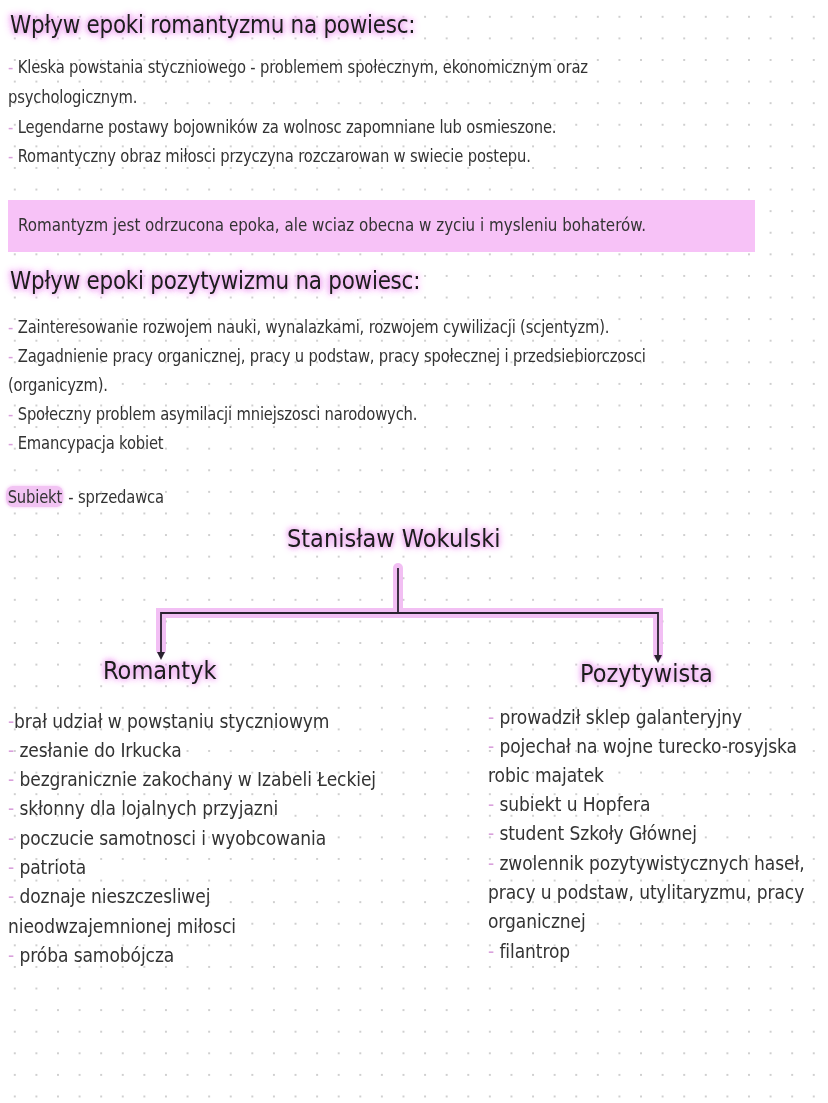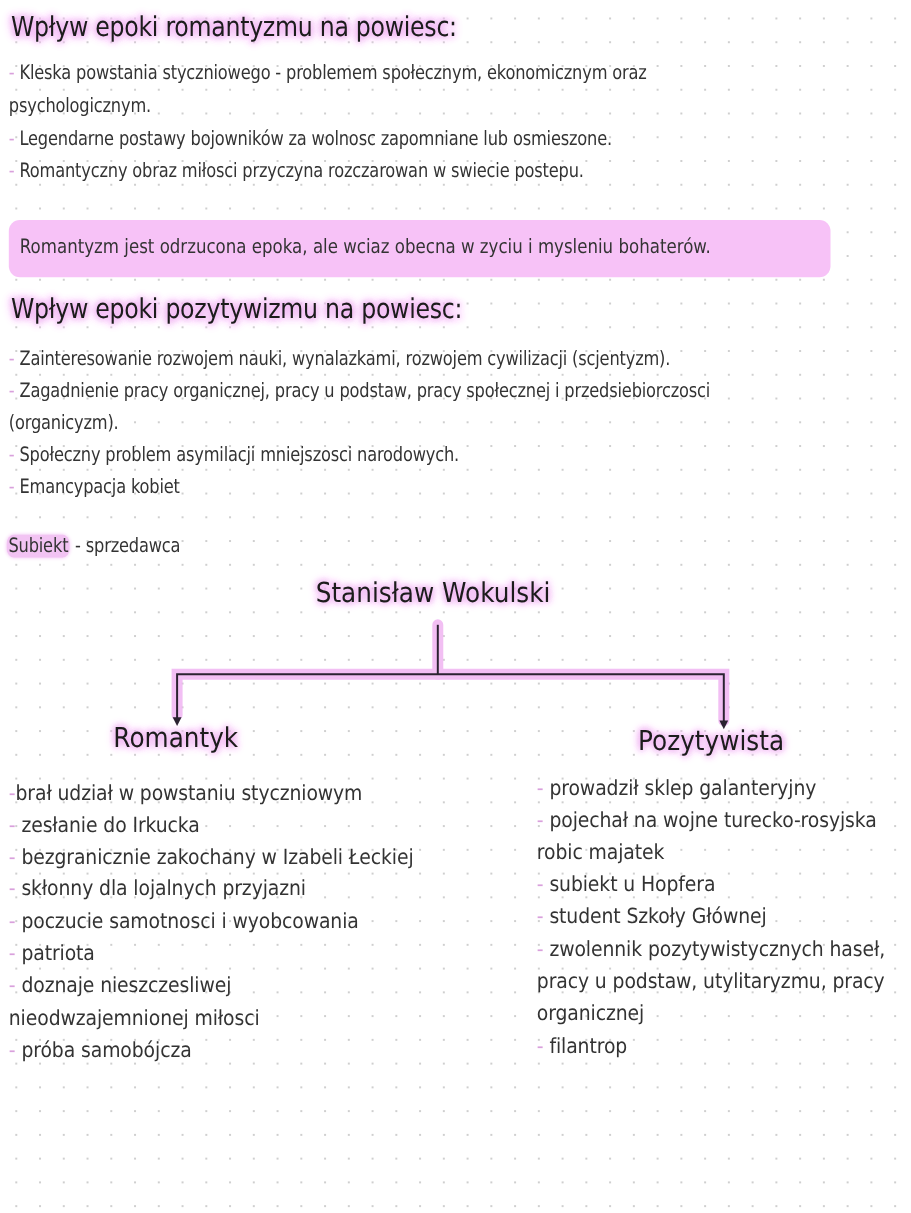--- a/index.html
+++ b/index.html
@@ -39,21 +39,20 @@
       letter-spacing: -0.2px;
     }
     .dash { color: #d9a0dc; }
     .callout {
       position: absolute;
       left: 8px;
       top: 200px;
       width: 747px;
       height: 52px;
       background: #f7c2f7;
-      border-radius: 10px;
     }
     .callout-text {
       position: absolute;
       left: 10px;
       top: 14px;
       font-size: 18px;
       color: #333;
       white-space: nowrap;
       transform: scaleX(0.84);
       transform-origin: left top;

